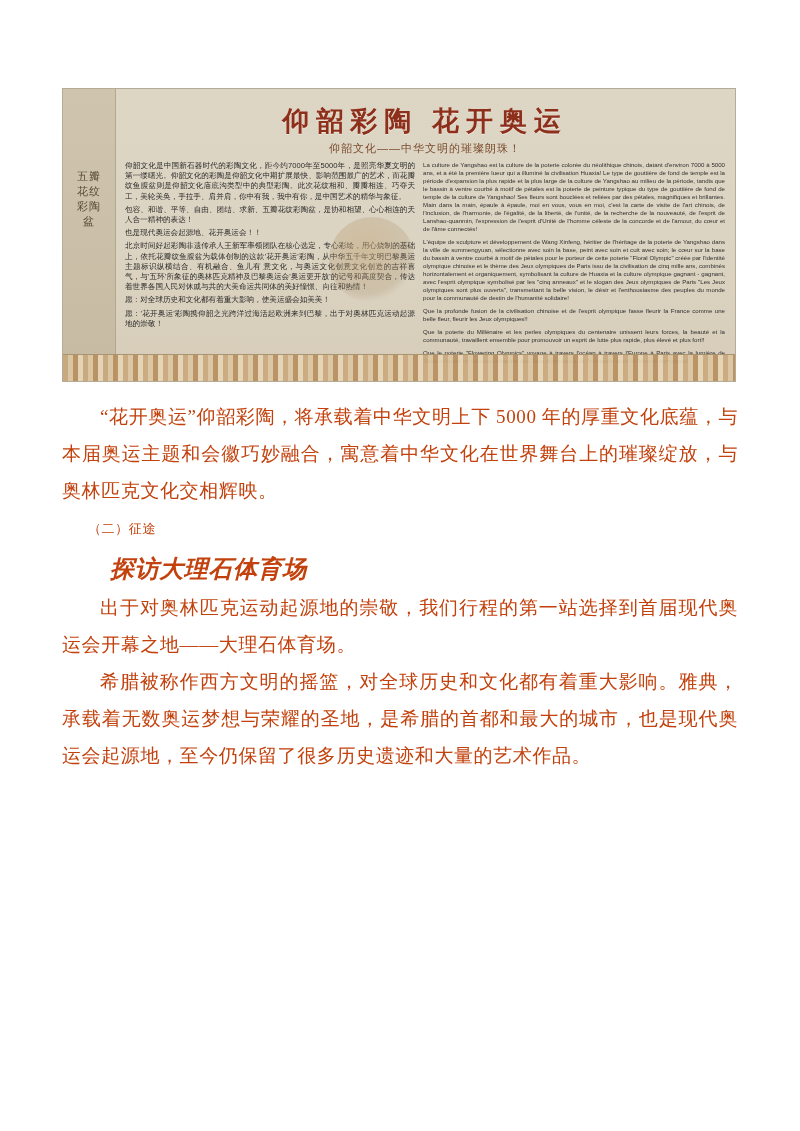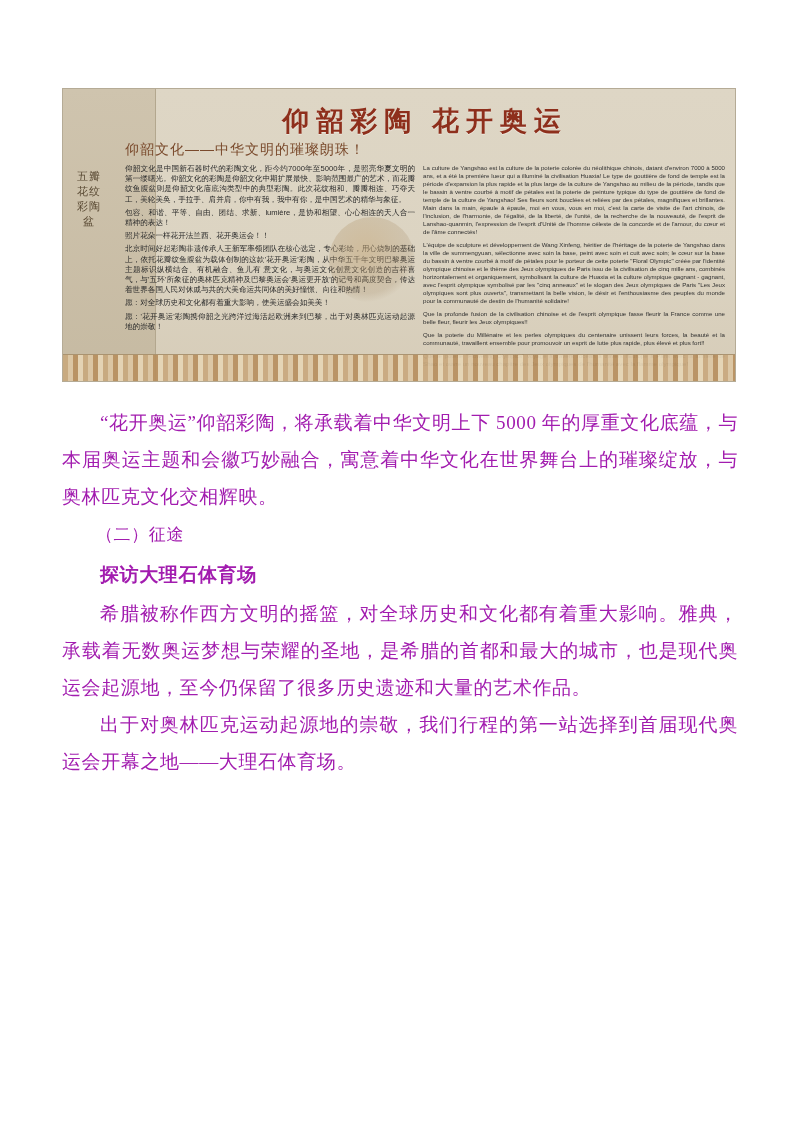--- a/index.html
+++ b/index.html
@@ -39,21 +39,20 @@
     overflow: hidden;
     font-family: "Liberation Sans", sans-serif;
   }
   
   .poster .left-strip {
     position: absolute;
     left: 0; top: 0; bottom: 0;
     width: 52px;
     background: linear-gradient(180deg,#cfc4ae,#c6baa2);
     border-right: 1px solid #b3a78e;
-    padding-left: 40px;
   }
   .poster .left-strip .vtext {
     position: absolute;
     left: 14px;
     top: 80px;
     width: 24px;
     font-size: 11px;
     line-height: 15px;
     color: #5a4a34;
     text-align: center;
@@ -83,22 +82,23 @@
     text-align: center;
     color: #8e2f1c;
     font-size: 27px;
     font-weight: bold;
     letter-spacing: 7px;
     font-family: "Liberation Serif", serif;
     margin: 6px 0 2px 0;
     text-shadow: 0 1px 0 rgba(255,255,255,.4);
   }
   .poster .subtitle {
+    text-align: center;
     color: #7a4a2c;
-    font-size: 14px;
+    font-size: 11px;
     letter-spacing: 1px;
     margin-bottom: 5px;
   }
   .poster .cols {
     display: flex;
     gap: 8px;
   }
   .poster .col-cn {
     width: 49%;
     font-size: 7.6px;
@@ -123,65 +123,66 @@
     width: 86px;
     height: 86px;
     margin-left: -43px;
     border-radius: 50%;
     background: radial-gradient(circle at 42% 38%, rgba(196,168,124,.55), rgba(150,120,80,.18) 60%, rgba(150,120,80,0) 72%);
     pointer-events: none;
   }
 
   
   .body-text {
-    margin-top: 22px;
+    margin-top: 16px;
     font-size: 19px;
     line-height: 37px;
     letter-spacing: 0.6px;
-    color: #a21caf;
+    color: #c2410c;
   }
   .body-text p {
     margin: 0;
     text-indent: 2em;
     text-align: justify;
   }
   .heading-center {
     text-align: center;
     text-indent: 0;
-    font-size: 17px;
+    font-size: 13px;
     line-height: 40px;
     margin: 8px 0 0 0;
   }
   .heading-sub {
     text-align: center;
     text-indent: 0;
     font-weight: bold;
-    font-size: 19px;
+    font-size: 24px;
     line-height: 40px;
     margin: 0 0 2px 0;
+    font-style: italic;
   }
 </style>
 </head>
 <body>
 
 <div class="page">
 
   <div class="figure-wrap">
     <div class="poster">
       <div class="left-strip">
         <div class="vtext">五瓣花纹彩陶盆</div>
       </div>
       <div class="inner">
         <div class="title">仰韶彩陶  花开奥运</div>
         <div class="subtitle">仰韶文化——中华文明的璀璨朗珠！</div>
         <div class="cols">
           <div class="col-cn">
             <p>仰韶文化是中国新石器时代的彩陶文化，距今约7000年至5000年，是照亮华夏文明的第一缕曙光。仰韶文化的彩陶是仰韶文化中期扩展最快、影响范围最广的艺术，而花瓣纹鱼腹盆则是仰韶文化庙底沟类型中的典型彩陶。此次花纹相和、瓣瓣相连、巧夺天工，美轮美奂，手拉手、肩并肩，你中有我，我中有你，是中国艺术的精华与象征。</p>
-            <p>包容、和谐、平等、自由、团结、求新、lumière，是协和相望、心心相连的天人合一精神的表达！</p>
-            <p>照片花朵一样花开法兰西、花开奥运会！！</p>
+            <p>包容、和谐、平等、自由、团结、求新、五瓣花纹彩陶盆，是协和相望、心心相连的天人合一精神的表达！</p>
+            <p>也是现代奥运会起源地、花开奥运会！！</p>
             <p>北京时间好起彩陶非遗传承人王新军率领团队在核心选定，专心彩绘，用心烧制的基础上，依托花瓣纹鱼腹盆为载体创制的这款'花开奥运'彩陶，从中华五千年文明巴黎奥运主题标识纵横结合、有机融合、鱼儿有 意文化，与奥运文化创意文化创造的吉祥喜气，与'五环'所象征的奥林匹克精神及巴黎奥运会'奥运更开放'的记号和高度契合，传达着世界各国人民对休戚与共的大美命运共同体的美好憧憬、向往和热情！</p>
             <div class="wish-block">
               <p>愿：对全球历史和文化都有着重大影响，使美运盛会如美美！</p>
               <p>愿：'花开奥运'彩陶携仰韶之光跨洋过海活起欧洲来到巴黎，出于对奥林匹克运动起源地的崇敬！</p>
             </div>
           </div>
           <div class="col-fr">
             <p>La culture de Yangshao est la culture de la poterie colorée du néolithique chinois, datant d'environ 7000 à 5000 ans, et a été la première lueur qui a illuminé la civilisation Huaxia! Le type de gouttière de fond de temple est la période d'expansion la plus rapide et la plus large de la culture de Yangshao au milieu de la période, tandis que le bassin à ventre courbé à motif de pétales est la poterie de peinture typique du type de gouttière de fond de temple de la culture de Yangshao! Ses fleurs sont bouclées et reliées par des pétales, magnifiques et brillantes. Main dans la main, épaule à épaule, moi en vous, vous en moi, c'est la carte de visite de l'art chinois, de l'inclusion, de l'harmonie, de l'égalité, de la liberté, de l'unité, de la recherche de la nouveauté, de l'esprit de Lanshao-quanmin, l'expression de l'esprit d'Unité de l'homme céleste de la concorde et de l'amour, du cœur et de l'âme connectés!</p>
             <p>L'équipe de sculpture et développement de Wang Xinfeng, héritier de l'héritage de la poterie de Yangshao dans la ville de summengyuan, sélectionne avec soin la base, peint avec soin et cuit avec soin; le cœur sur la base du bassin à ventre courbé à motif de pétales pour le porteur de cette poterie "Floral Olympic" créée par l'identité olympique chinoise et le thème des Jeux olympiques de Paris issu de la civilisation de cinq mille ans, combinés horizontalement et organiquement, symbolisant la culture de Huaxia et la culture olympique gagnant - gagnant, avec l'esprit olympique symbolisé par les "cinq anneaux" et le slogan des Jeux olympiques de Paris "Les Jeux olympiques sont plus ouverts", transmettant la belle vision, le désir et l'enthousiasme des peuples du monde pour la communauté de destin de l'humanité solidaire!</p>
             <p>Que la profonde fusion de la civilisation chinoise et de l'esprit olympique fasse fleurir la France comme une belle fleur, fleurir les Jeux olympiques!!</p>
@@ -192,17 +193,17 @@
       </div>
       <div class="center-art"></div>
       <div class="bottom-band"></div>
     </div>
   </div>
 
   <div class="body-text">
     <p>“花开奥运”仰韶彩陶，将承载着中华文明上下 5000 年的厚重文化底蕴，与本届奥运主题和会徽巧妙融合，寓意着中华文化在世界舞台上的璀璨绽放，与奥林匹克文化交相辉映。</p>
     <p class="heading-center">（二）征途</p>
     <p class="heading-sub">探访大理石体育场</p>
+    <p>出于对奥林匹克运动起源地的崇敬，我们行程的第一站选择到首届现代奥运会开幕之地——大理石体育场。</p>
     <p>希腊被称作西方文明的摇篮，对全球历史和文化都有着重大影响。雅典，承载着无数奥运梦想与荣耀的圣地，是希腊的首都和最大的城市，也是现代奥运会起源地，至今仍保留了很多历史遗迹和大量的艺术作品。</p>
-    <p>出于对奥林匹克运动起源地的崇敬，我们行程的第一站选择到首届现代奥运会开幕之地——大理石体育场。</p>
   </div>
 
 </div>
 
 </body></html>

